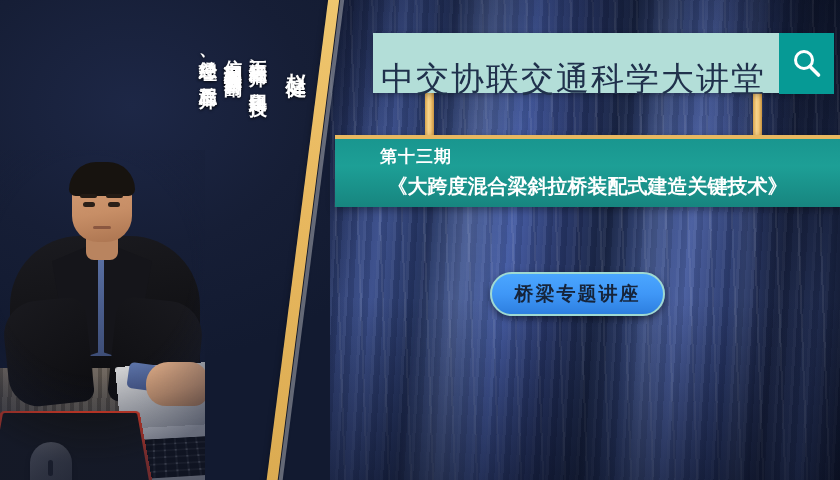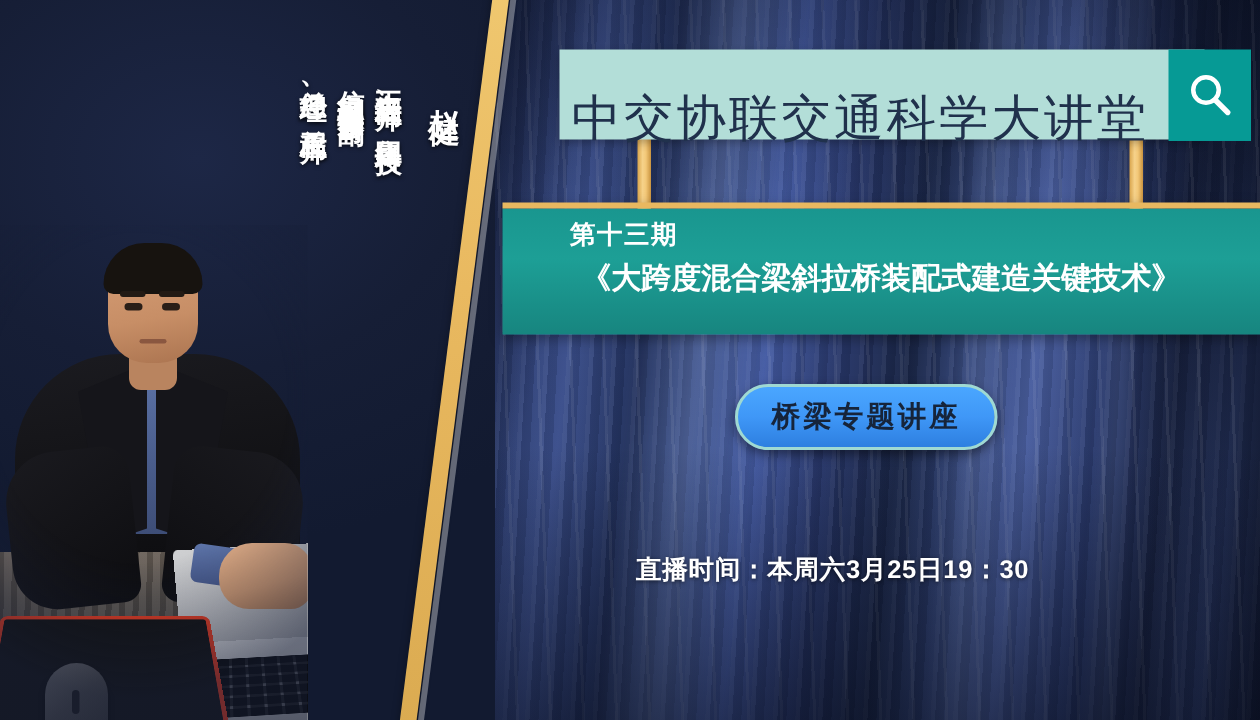--- a/index.html
+++ b/index.html
@@ -125,21 +125,21 @@
     display: flex;
     align-items: center;
     justify-content: center;
   }
   .search-box svg { display:block; }
 
   
   .title-banner {
     position: absolute;
     left: 335px; top: 135px;
-    width: 505px; height: 88px;
+    width: 505px; height: 72px;
     background: linear-gradient(180deg, #19968f 0%, #1d9f96 40%, #17857f 100%);
     border-top: 4px solid #e8b860;
     box-shadow: 0 3px 8px rgba(0,0,0,0.35);
     padding: 6px 0 16px 0;
   }
   .episode {
     color: #ffffff;
     font-size: 17px;
     font-weight: bold;
     padding-left: 45px;
@@ -151,21 +151,21 @@
     font-size: 20px;
     font-weight: bold;
     text-align: center;
     line-height: 34px;
     letter-spacing: 0px;
   }
 
   
   .pill {
     position: absolute;
-    left: 490px; top: 256px;
+    left: 490px; top: 272px;
     width: 175px; height: 44px;
     border-radius: 24px;
     background: linear-gradient(180deg, #4aa6ff 0%, #3f97f7 50%, #2d7fe0 100%);
     border: 2px solid #9fd9d2;
     display: flex;
     align-items: center;
     justify-content: center;
     box-shadow: 0 3px 7px rgba(0,0,0,0.45);
   }
   .pill span {
@@ -419,15 +419,14 @@
 
   <div class="title-banner">
     <div class="episode">第十三期</div>
     <div class="subject">《大跨度混合梁斜拉桥装配式建造关键技术》</div>
   </div>
 
   <div class="pill">
     <span>桥梁专题讲座</span>
   </div>
 
-  <div class="info info-1">直播时间：本周六3月25日19：30</div>
 
 </div>
 
 </body></html>

